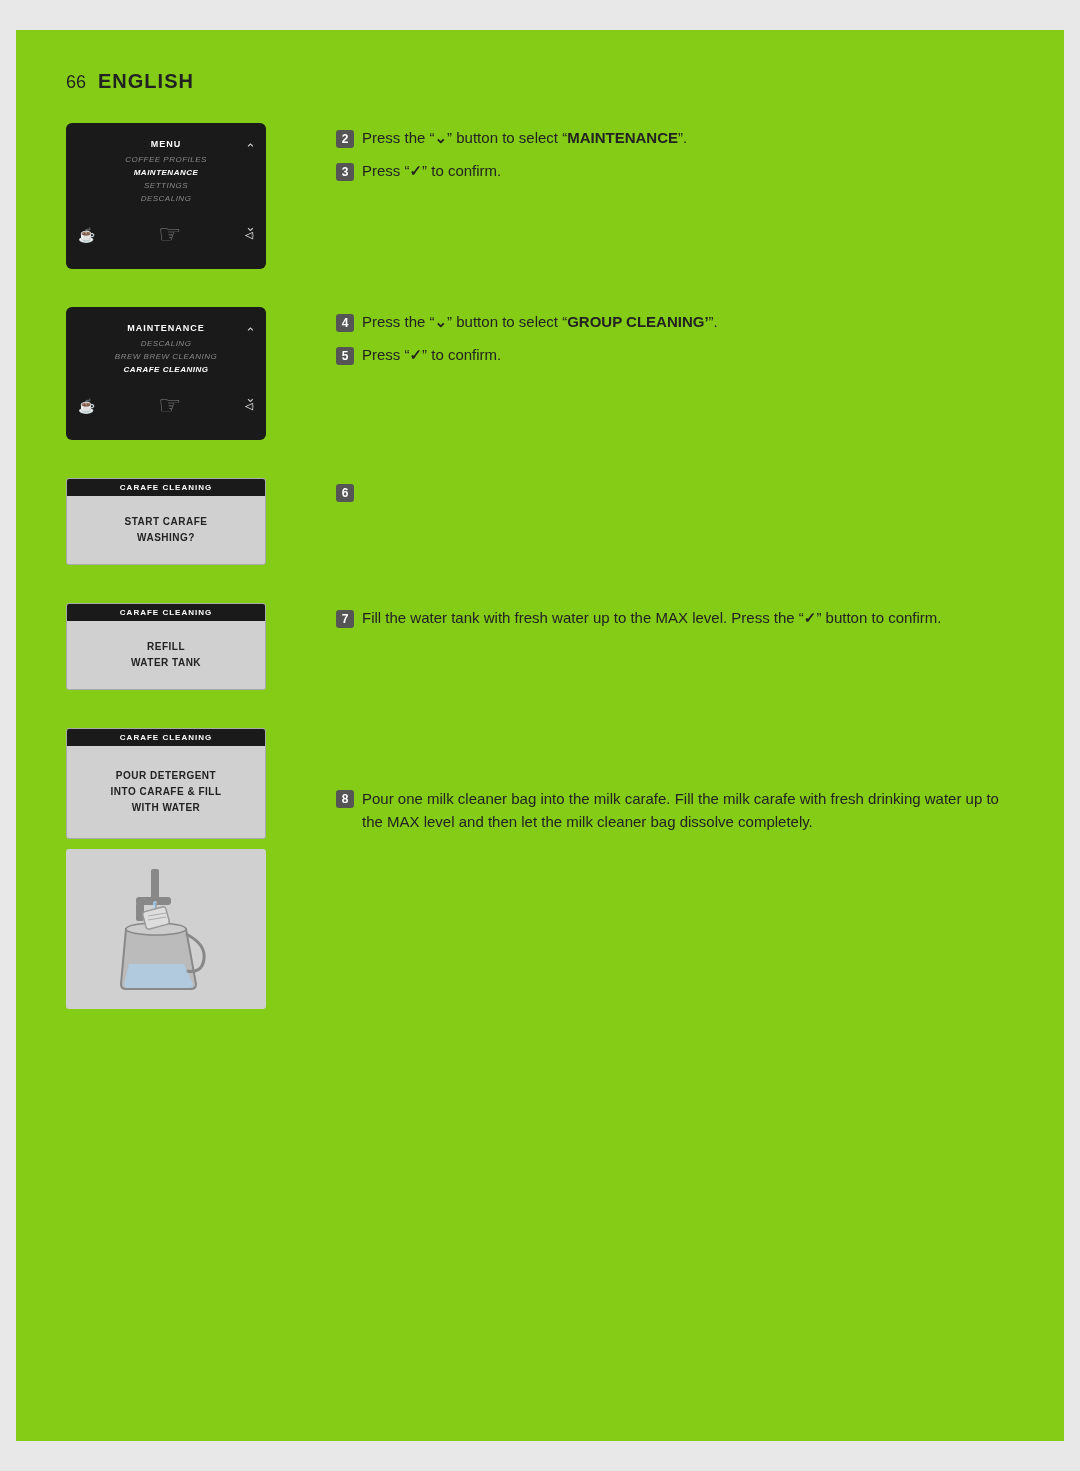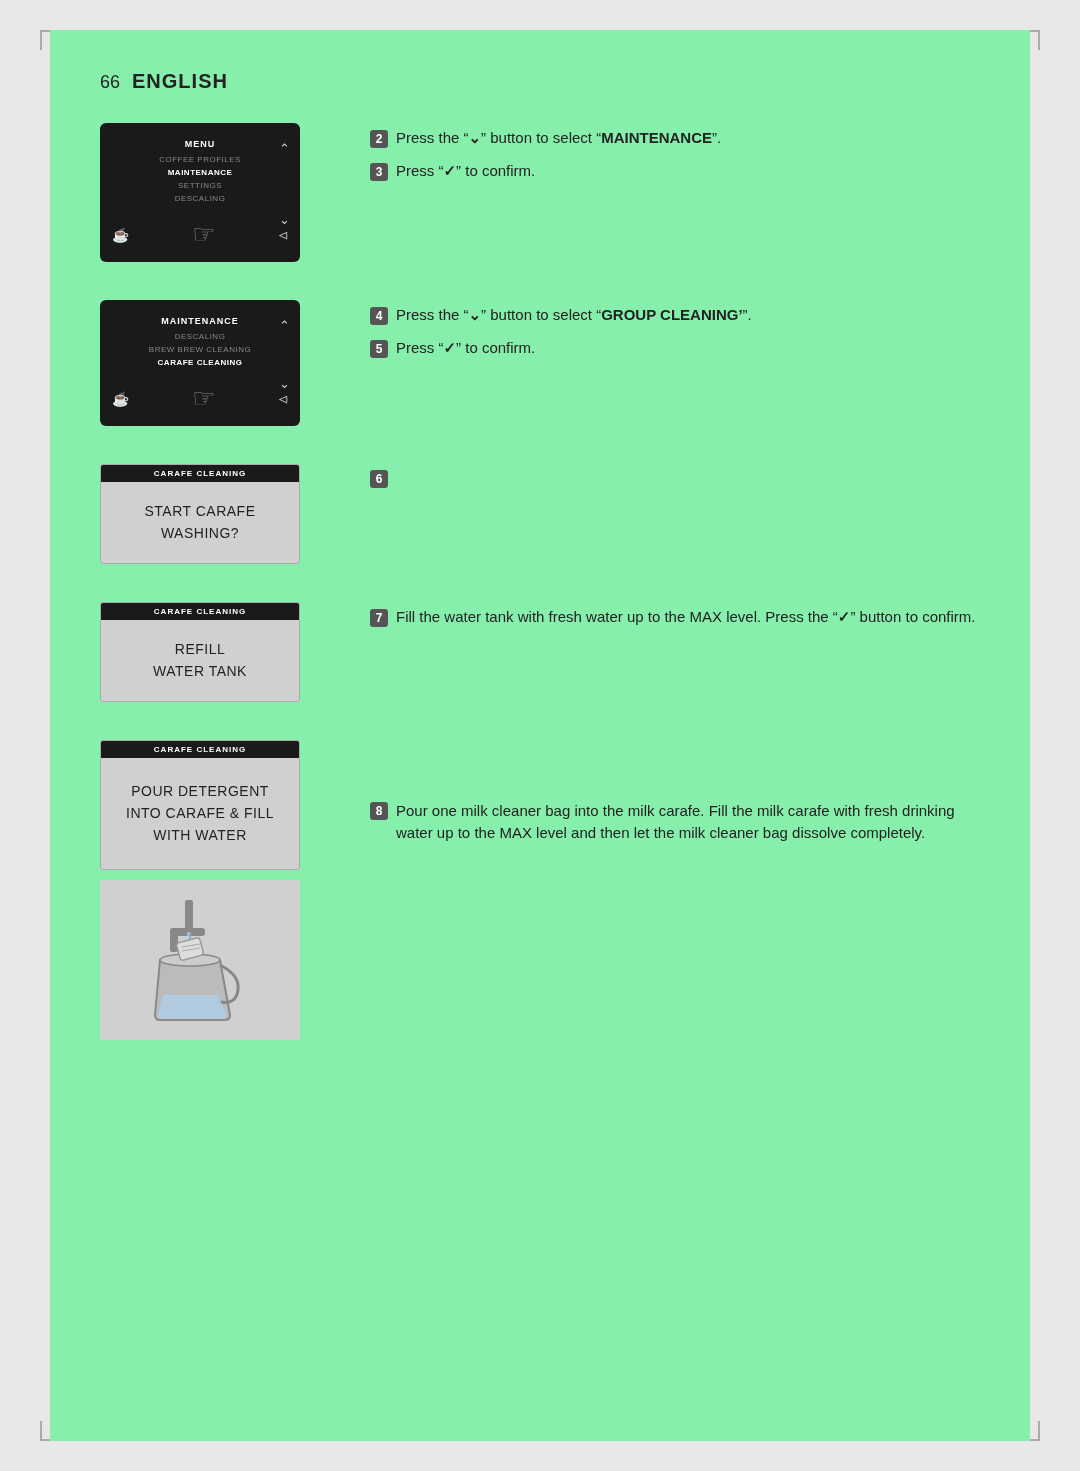--- a/index.html
+++ b/index.html
@@ -5,22 +5,22 @@
     * { box-sizing: border-box; margin: 0; padding: 0; }
     body {
       background: #e8e8e8;
       font-family: 'Arial', sans-serif;
       width: 1080px;
       min-height: 1471px;
       position: relative;
       color: #222;
     }
     .page {
-      background: #86efac;
-      margin: 30px 50px;
+      background: #84cc16;
+      margin: 30px 16px;
       padding: 40px 50px;
       min-height: 1411px;
       position: relative;
     }
     
     .corner { position: absolute; width: 20px; height: 20px; }
     .corner-tl { top: 30px; left: 40px; border-top: 2px solid #aaa; border-left: 2px solid #aaa; }
     .corner-tr { top: 30px; right: 40px; border-top: 2px solid #aaa; border-right: 2px solid #aaa; }
     .corner-bl { bottom: 30px; left: 40px; border-bottom: 2px solid #aaa; border-left: 2px solid #aaa; }
     .corner-br { bottom: 30px; right: 40px; border-bottom: 2px solid #aaa; border-right: 2px solid #aaa; }
@@ -56,21 +56,21 @@
     }
     .right-content {
       flex: 1;
       padding-top: 4px;
     }
 
     
     .device-screen {
       background: #1a1a1a;
       border-radius: 6px;
-      padding: 10px 8px 12px 8px;
+      padding: 10px 8px 19px 8px;
       position: relative;
       width: 200px;
     }
     .screen-inner {
       background: #1a1a1a;
       padding: 6px 4px;
     }
     .menu-title {
       text-align: center;
       color: #fff;
@@ -78,20 +78,21 @@
       letter-spacing: 1px;
       margin-bottom: 4px;
       font-weight: bold;
     }
     .menu-item {
       text-align: center;
       color: #888;
       font-size: 8px;
       letter-spacing: 0.5px;
       padding: 2px 0;
+      font-style: italic;
     }
     .menu-item.selected {
       color: #fff;
       font-weight: bold;
     }
     .device-controls {
       display: flex;
       justify-content: space-between;
       align-items: center;
       margin-top: 8px;
@@ -152,24 +153,24 @@
       text-align: center;
       padding: 4px 6px;
       font-weight: bold;
     }
     .small-screen-body {
       background: #d0d0d0;
       padding: 18px 10px;
       text-align: center;
     }
     .small-screen-text {
-      font-size: 14px;
+      font-size: 10px;
       letter-spacing: 0.5px;
       color: #222;
-      font-weight: normal;
+      font-weight: bold;
       text-transform: uppercase;
       line-height: 1.6;
     }
 
     
     .illustration-box {
       width: 200px;
       height: 160px;
       background: #d0d0d0;
       border-radius: 3px;

